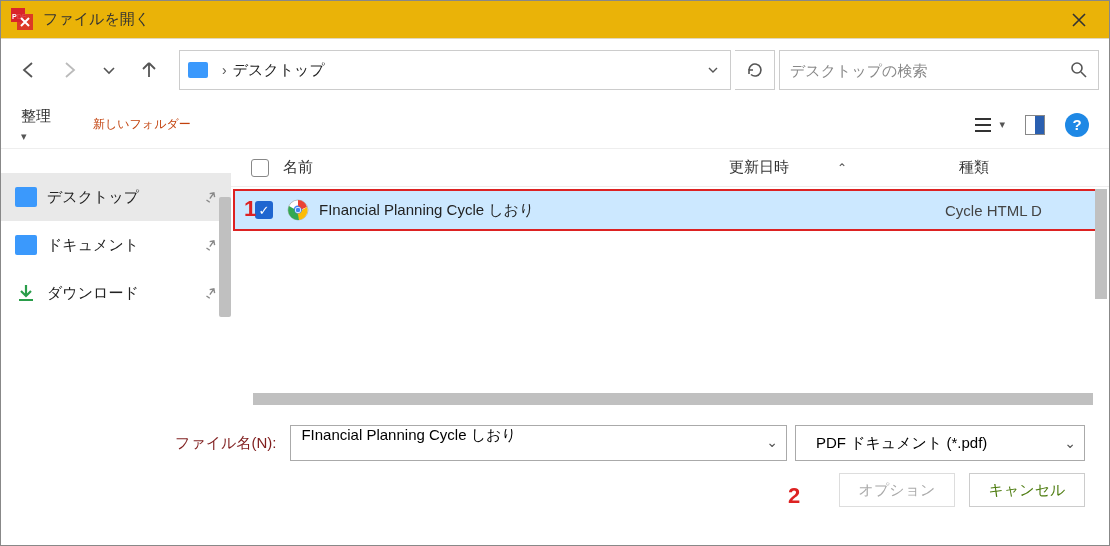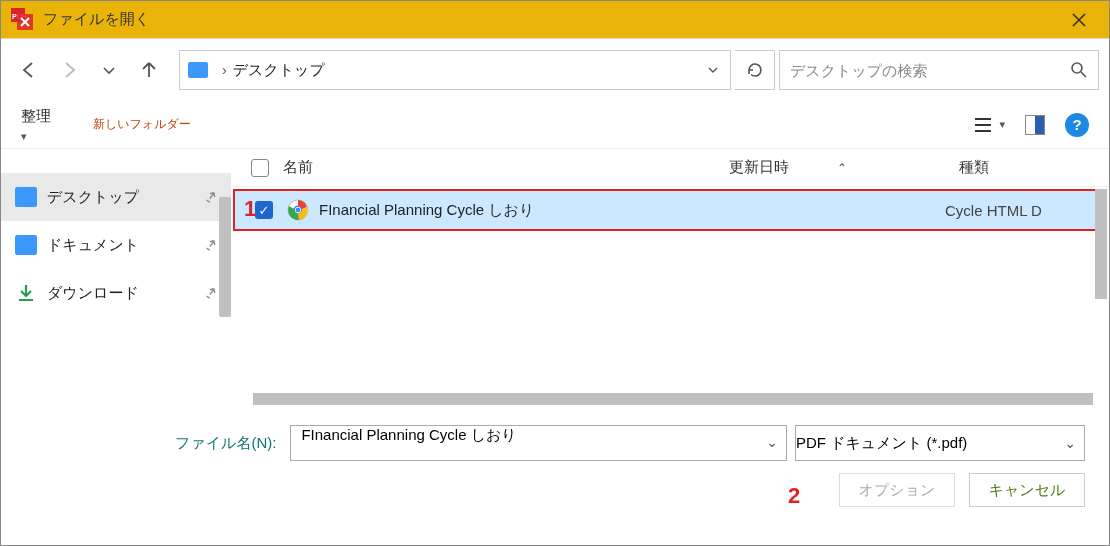--- a/index.html
+++ b/index.html
@@ -69,24 +69,24 @@
 .callout { position:absolute; color:#d22; font-weight:bold; font-size:22px;}
 .callout.c1 { left:243px; top:195px;}
 .callout.c2 { left:787px; top:482px;}
 
 .fl-scroll-v { position:absolute; right:2px; top:40px; width:12px; height:110px; background:#c0c0c0;}
 .fl-scroll-h { position:absolute; bottom:2px; left:22px; right:16px; height:12px; background:#c0c0c0;}
 
 
 .bottom { padding: 18px 24px 12px 24px; }
 .row1 { display:flex; align-items:center; gap:8px; margin-bottom:12px; padding-left:150px;}
-.row1 .lbl { font-size:15px; color:#0f766e; margin-right:6px;}
+.row1 .lbl { font-size:15px; color:#7f1d1d; margin-right:6px;}
 .row1 .fname-input { flex:1; height:36px; border:1px solid #aaa; padding:0 10px; font-size:15px; position:relative;}
 .row1 .fname-input .dd { position:absolute; right:8px; top:8px; color:#555; font-size:14px;}
-.row1 .filter { width:290px; height:36px; border:1px solid #aaa; padding:0 0; font-size:15px; display:flex;align-items:center;position:relative;}
+.row1 .filter { width:290px; height:36px; border:1px solid #aaa; padding:0 20px; font-size:15px; display:flex;align-items:center;position:relative;}
 .row1 .filter .dd { position:absolute; right:8px; color:#555; font-size:14px;}
 
 .row2 { display:flex; justify-content:flex-end; gap:14px; align-items:center;}
 .btn { height:34px; display:flex;align-items:center;justify-content:center; font-size:15px; cursor:pointer; }
 .btn.option { width:116px; color:#aaa; border:1px solid #ddd;}
 .btn.open { width:116px; border:2px solid #d22; color:#222;}
 .btn.cancel { width:116px; border:1px solid #ccc; color:#4d7c0f;}
 
 svg { display:block; }
 </style>

